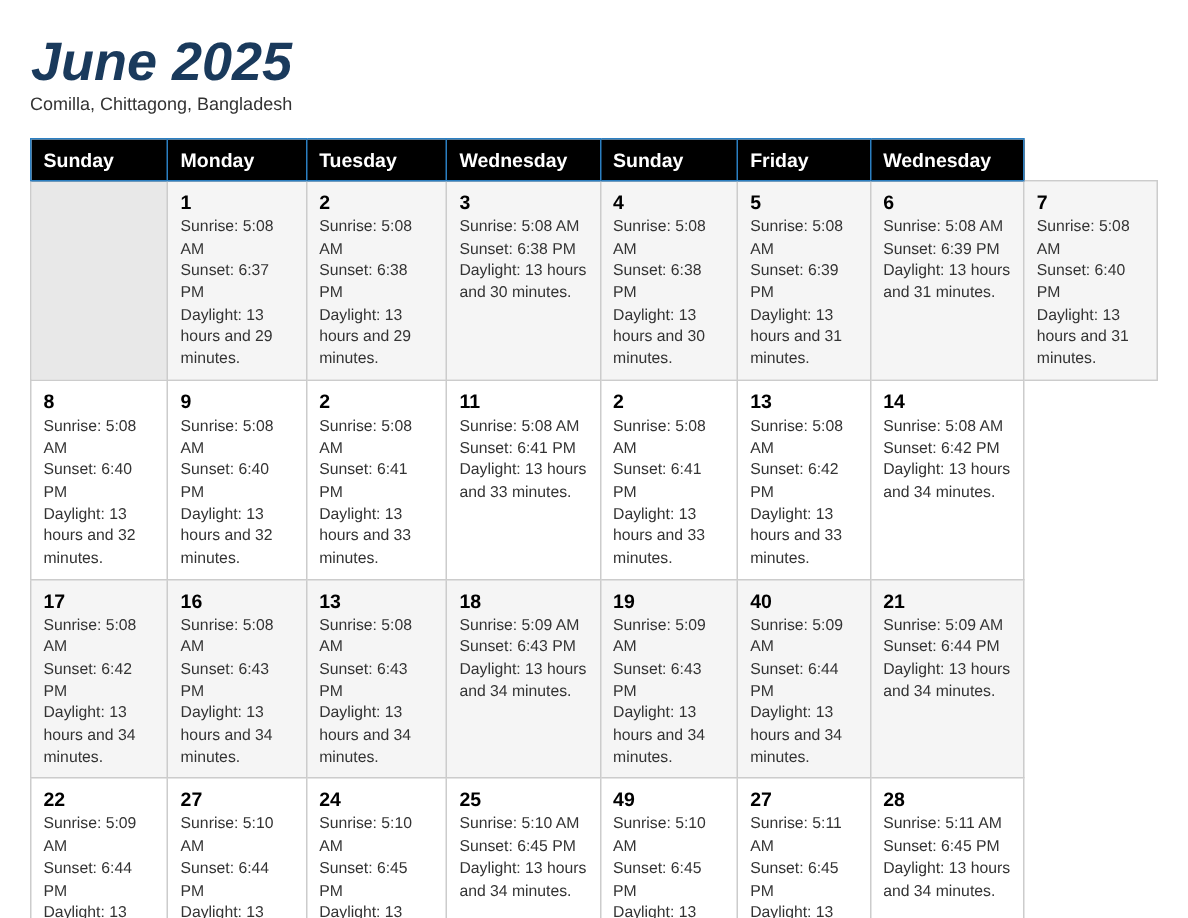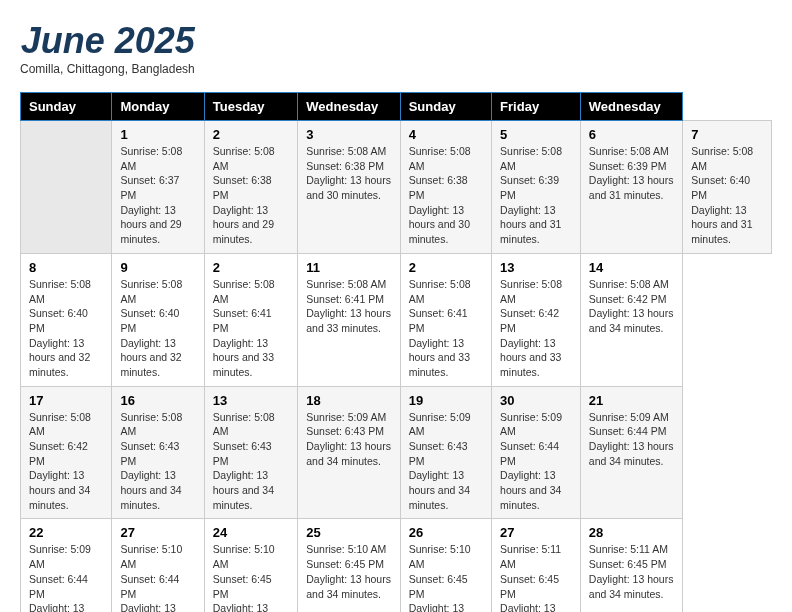--- a/index.html
+++ b/index.html
@@ -191,21 +191,21 @@
         </td>
         <td>
           <span class="day-number">18</span>
           <div class="day-info">Sunrise: 5:09 AM<br>Sunset: 6:43 PM<br>Daylight: 13 hours and 34 minutes.</div>
         </td>
         <td>
           <span class="day-number">19</span>
           <div class="day-info">Sunrise: 5:09 AM<br>Sunset: 6:43 PM<br>Daylight: 13 hours and 34 minutes.</div>
         </td>
         <td>
-          <span class="day-number">30</span>
+          <span class="day-number">40</span>
           <div class="day-info">Sunrise: 5:09 AM<br>Sunset: 6:44 PM<br>Daylight: 13 hours and 34 minutes.</div>
         </td>
         <td>
           <span class="day-number">21</span>
           <div class="day-info">Sunrise: 5:09 AM<br>Sunset: 6:44 PM<br>Daylight: 13 hours and 34 minutes.</div>
         </td>
       </tr>
       <tr>
         <td>
           <span class="day-number">22</span>
@@ -217,21 +217,21 @@
         </td>
         <td>
           <span class="day-number">24</span>
           <div class="day-info">Sunrise: 5:10 AM<br>Sunset: 6:45 PM<br>Daylight: 13 hours and 34 minutes.</div>
         </td>
         <td>
           <span class="day-number">25</span>
           <div class="day-info">Sunrise: 5:10 AM<br>Sunset: 6:45 PM<br>Daylight: 13 hours and 34 minutes.</div>
         </td>
         <td>
-          <span class="day-number">26</span>
+          <span class="day-number">49</span>
           <div class="day-info">Sunrise: 5:10 AM<br>Sunset: 6:45 PM<br>Daylight: 13 hours and 34 minutes.</div>
         </td>
         <td>
           <span class="day-number">27</span>
           <div class="day-info">Sunrise: 5:11 AM<br>Sunset: 6:45 PM<br>Daylight: 13 hours and 34 minutes.</div>
         </td>
         <td>
           <span class="day-number">28</span>
           <div class="day-info">Sunrise: 5:11 AM<br>Sunset: 6:45 PM<br>Daylight: 13 hours and 34 minutes.</div>
         </td>

